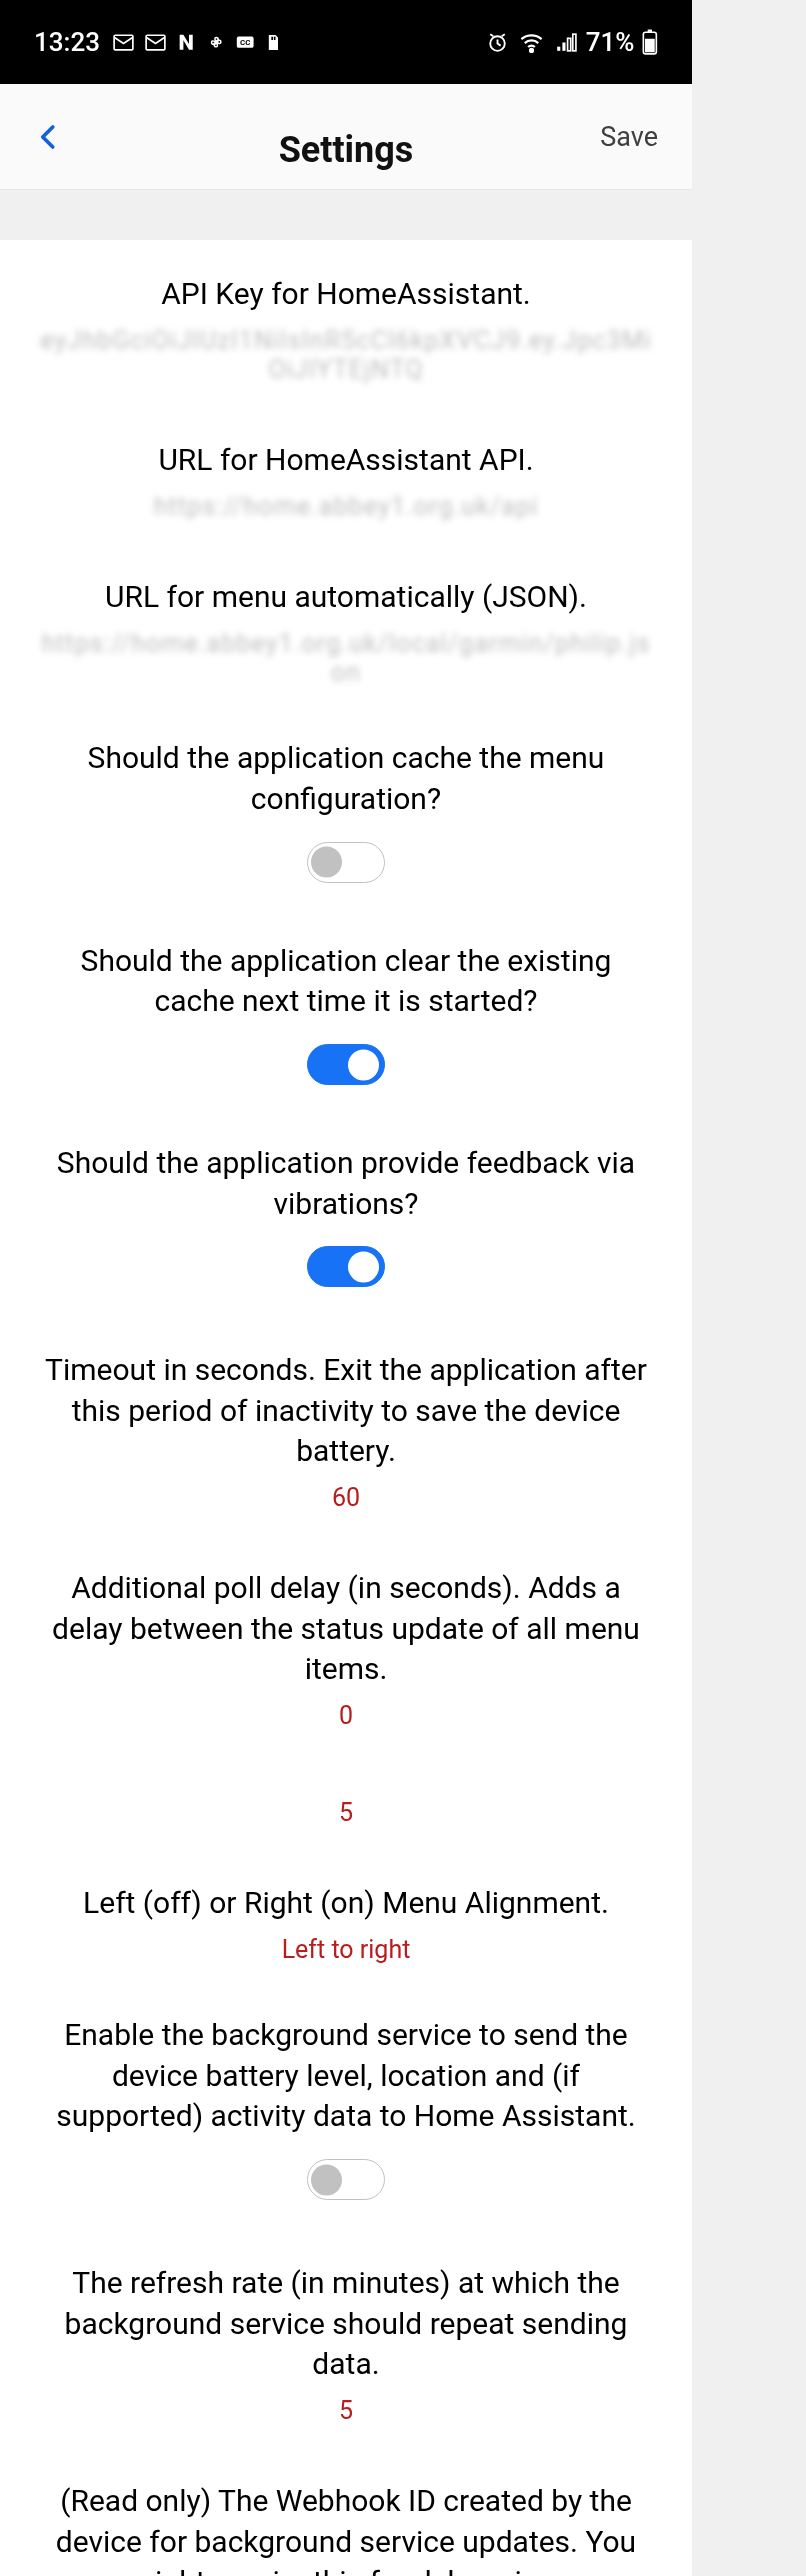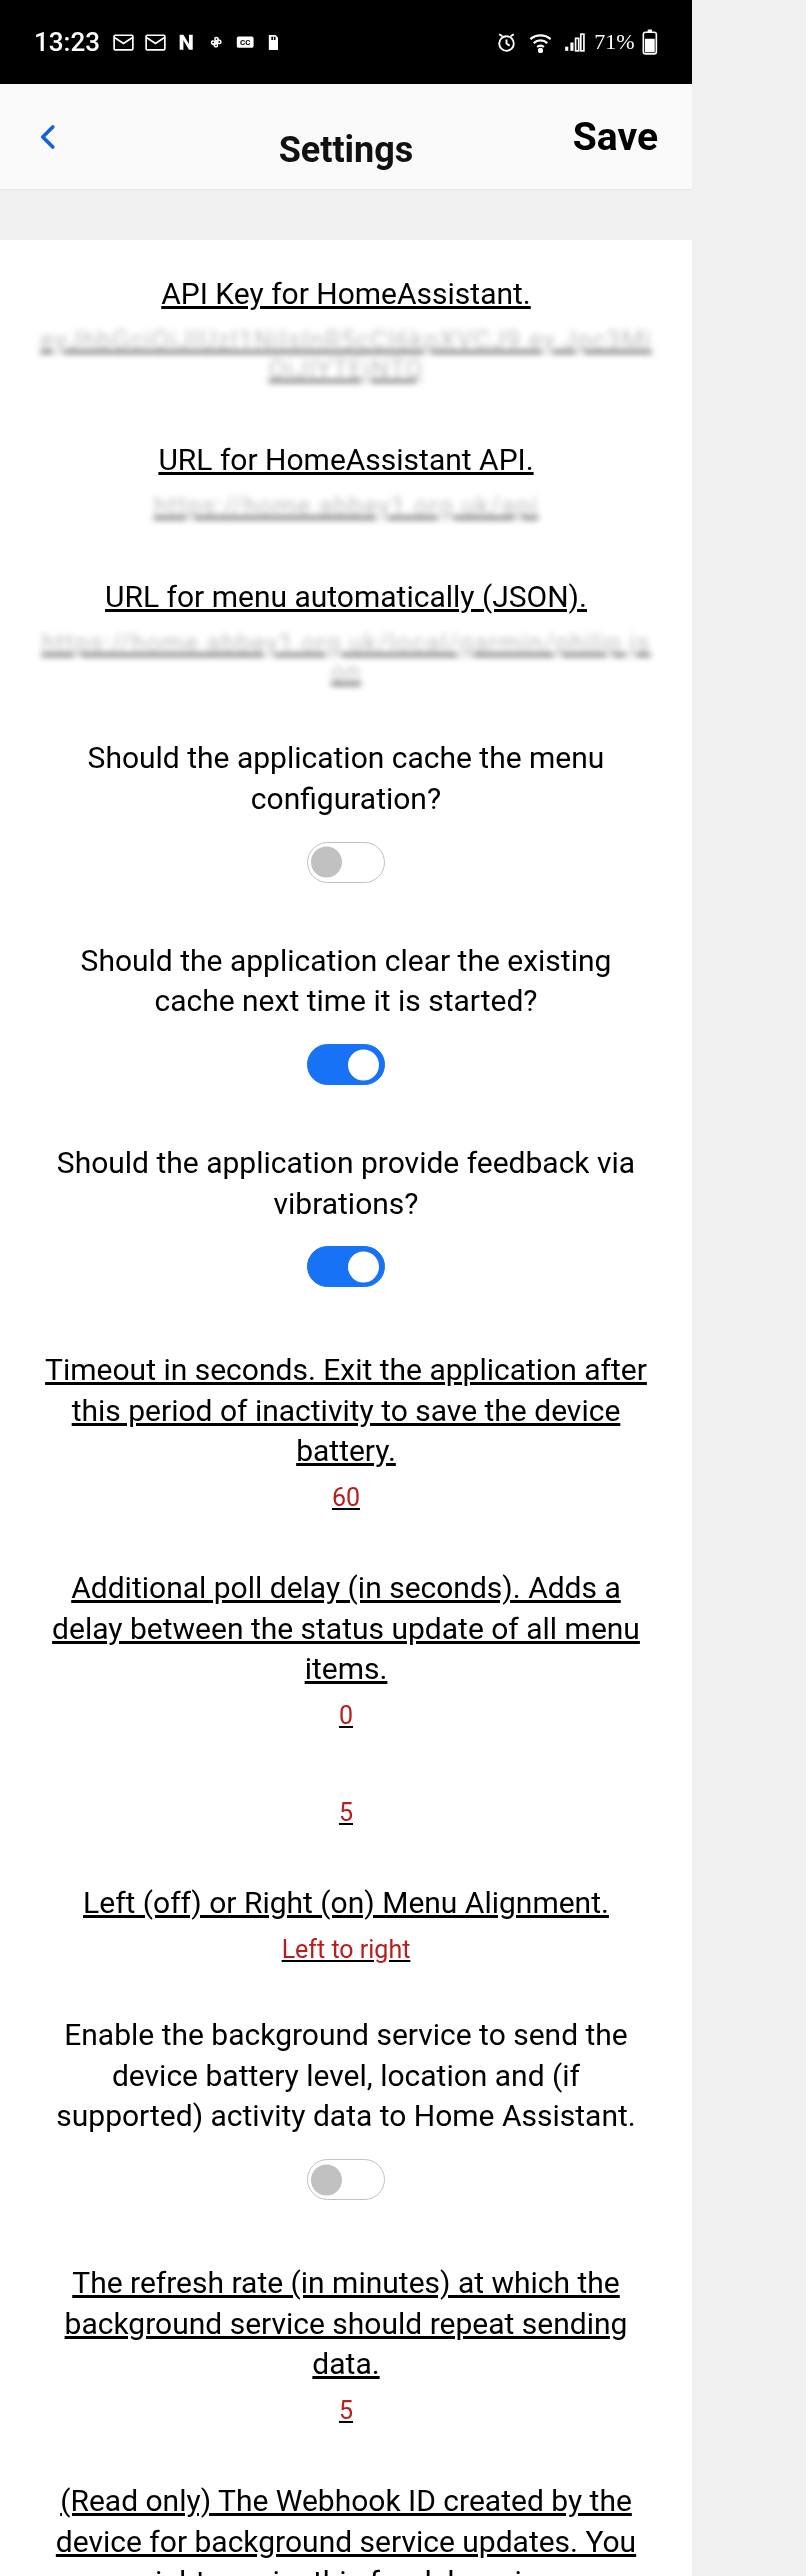--- a/index.html
+++ b/index.html
@@ -20,21 +20,21 @@
       background: #000;
       color: #fff;
       display: flex;
       align-items: center;
       justify-content: space-between;
       padding: 0 34px;
       font-size: 26px;
       font-weight: 500;
     }
     .status-left { display: flex; align-items: center; gap: 11.2px; }
-    .status-right { display: flex; align-items: center; gap: 7.8px; font-size: 22px; font-family: Liberation Serif, serif; }
+    .status-right { display: flex; align-items: center; gap: 7.8px; font-size: 26px; }
     .ic { display: inline-flex; align-items: center; }
     .status-icons-left { display: flex; gap: 7px; align-items: center; }
 
     
     .nav-bar {
       height: 106px;
       display: flex;
       align-items: center;
       justify-content: space-between;
       padding: 0 34px;
@@ -44,30 +44,29 @@
     .nav-title {
       position: absolute;
       left: 50%;
       transform: translateX(-50%);
       font-size: 36px;
       font-weight: 700;
       color: #111;
       margin-top: 27px;
     }
     .nav-back { color: #1463d6; display: flex; align-items: center; }
-    .nav-save { color: #000000; font-size: 39px; font-weight: 700; }
+    .nav-save { color: #404040; font-size: 27px; font-weight: 400; }
 
     .gap-strip { height: 50px; background: #f0f0f0; }
 
     
     .settings-list { background: #fff; padding: 0 39px; }
     .row {
       padding: 34px 0 22.4px 0;
       position: relative;
-      text-decoration: underline;
     }
     .row-with-toggle {
       display: flex;
       justify-content: space-between;
       align-items: center;
       gap: 22.4px;
       padding: 29px 0;
       flex-direction: column;
     }
     .label {

